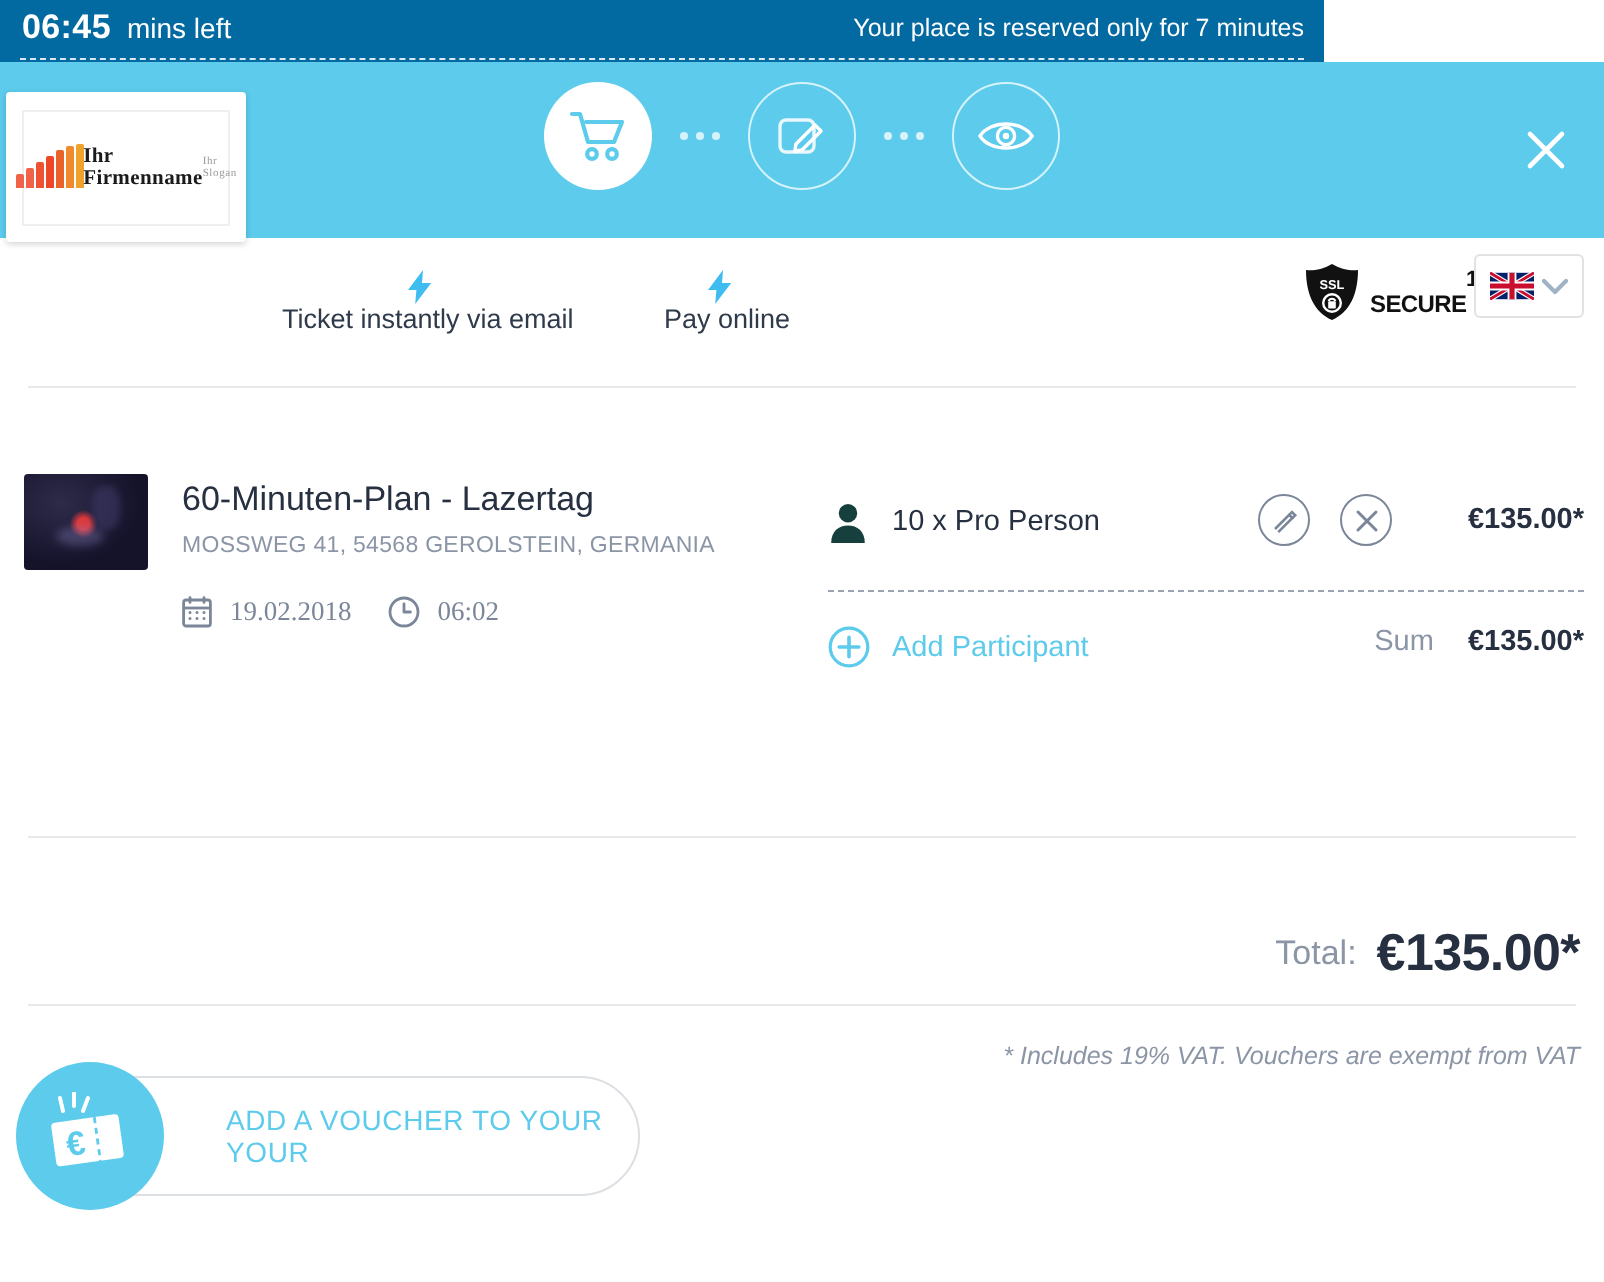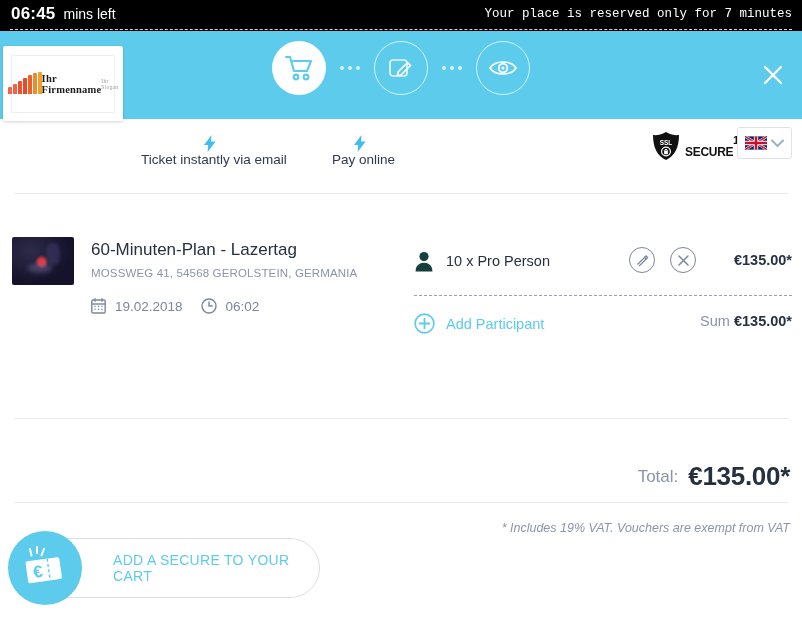--- a/index.html
+++ b/index.html
@@ -6,28 +6,28 @@
   html, body {
     width: 802px; height: 641px;
     background: #ffffff;
     font-family: "Liberation Sans", sans-serif;
     overflow: hidden;
   }
   #app { position: relative; width: 802px; height: 641px; background:#fff; }
 
   
   .timer-bar {
-    position: absolute; left:0; top:0; width:802px; height:31px;
-    background:#000000; color:#fff;
+    position: absolute; left:0; top:0; width:662px; height:31px;
+    background:#0369a1; color:#fff;
   }
   .timer-left { position:absolute; left:11px; top:4px; display:flex; align-items:baseline; }
   .timer-value { font-size:17px; font-weight:600; letter-spacing:.2px; }
   .timer-unit { font-size:14px; margin-left:8px; }
   .timer-right {
-    position:absolute; right:10px; top:7px; font-size:12.5px; color:#ffffff;font-family:Liberation Mono, monospace;
+    position:absolute; right:10px; top:7px; font-size:12.5px; color:#ffffff;
   }
   .dash-line {
     position:absolute; left:10px; right:10px; top:29px; height:1px;
     border-top:1px dashed rgba(255,255,255,.85);
   }
 
   
   .header {
     position:absolute; left:0; top:31px; width:802px; height:88px;
     background:#5ccbec;
@@ -95,38 +95,38 @@
       radial-gradient(ellipse at 30% 30%, #2e2b4a 0%, #14132a 65%),
       linear-gradient(140deg, #181a35 0%, #23204a 45%, #101024 100%);
   }
   .thumb .glow1 { position:absolute; left:16px; top:26px; width:24px; height:10px;
     background:rgba(140,130,190,.35); border-radius:50%; filter:blur(2px);}
   .thumb .glow2 { position:absolute; left:34px; top:6px; width:14px; height:22px;
     background:rgba(60,55,100,.6); border-radius:40%; filter:blur(1.5px);}
   .item-title { position:absolute; left:91px; top:15px; font-size:17px; font-weight:normal; color:#263040; }
   .item-addr { position:absolute; left:91px; top:42px; font-size:11.5px; color:#8b95a6; letter-spacing:.15px; }
   .item-meta { position:absolute; left:91px; top:73px; display:flex; align-items:center; gap:18px; color:#7b8699; font-size:13.5px; }
-  .meta-cell { display:flex; align-items:center; gap:9px; }
+  .meta-cell { display:flex; gap:9px;font-family:Liberation Serif, serif; }
 
   .right-col { position:absolute; left:414px; top:225px; width:378px; }
   .participant-row { position:absolute; left:0; top:22px; width:378px; height:28px; display:flex; align-items:center; }
   .p-label { font-size:14.5px; color:#263040; margin-left:12px; }
   .p-actions { position:absolute; right:0; top:0; display:flex; align-items:center; gap:0; }
   .icon-circle {
     width:26px; height:26px; border-radius:50%; border:1.4px solid #7b8699;
     display:flex; align-items:center; justify-content:center; cursor:pointer;
   }
   .p-price { font-size:14.5px; font-weight:bold; color:#263040; margin-left:16px; min-width:80px; text-align:right;}
   .dashed-sep {
     position:absolute; left:0; top:70px; width:378px; height:0;
     border-top:1px dashed #9aa3b2;
   }
   .add-row { position:absolute; left:0; top:88px; width:378px; display:flex; align-items:center; }
   .add-link { font-size:14.5px; color:#5ccbec; margin-left:11px; cursor:pointer; }
-  .sum-wrap { position:absolute; right:0; top:88px; display:flex; align-items:flex-start; gap:4px; }
+  .sum-wrap { position:absolute; right:0; top:88px; display:flex; align-items:flex-start; gap:17px; }
   .sum-label { font-size:14.5px; color:#8b95a6; }
   .sum-value { font-size:14.5px; font-weight:bold; color:#263040; }
 
   
   .total-row { position:absolute; right:12px; top:461px; display:flex; align-items:center; gap:10px; }
   .total-label { font-size:17px; color:#8b95a6; }
   .total-value { font-size:26px; font-weight:bold; color:#263040; letter-spacing:-.3px;}
   .vat-note { position:absolute; right:12px; top:521px; font-size:12.5px; font-style:italic; color:#8b95a6; }
 
   
@@ -336,21 +336,21 @@
     <span class="total-label">Total:</span>
     <span class="total-value">€135.00*</span>
   </div>
 
   <div class="hr hr3"></div>
 
   <div class="vat-note">* Includes 19% VAT. Vouchers are exempt from VAT</div>
 
   <div class="voucher">
     <div class="voucher-pill">
-      <span class="voucher-label">ADD A SECURE TO YOUR CART</span>
+      <span class="voucher-label">ADD A VOUCHER TO YOUR YOUR</span>
     </div>
     <div class="voucher-badge">
       <svg width="46" height="44" viewBox="0 0 46 44">
         <path d="M8 3 L9.5 9.5 M15 0.5 L15 7 M22 3 L19.5 9.5" stroke="#ffffff" stroke-width="2" stroke-linecap="round"></path>
         <g transform="rotate(-8 23 26)">
           <rect x="5" y="13" width="34" height="22" rx="2" fill="#ffffff"></rect>
           <path d="M27 13 V35" stroke="#5ccbec" stroke-width="1.4" stroke-dasharray="3 2.4"></path>
           <text x="16" y="30.5" font-family="Liberation Sans, sans-serif" font-size="17" font-weight="bold" fill="#5ccbec" text-anchor="middle">€</text>
         </g>
       </svg>

